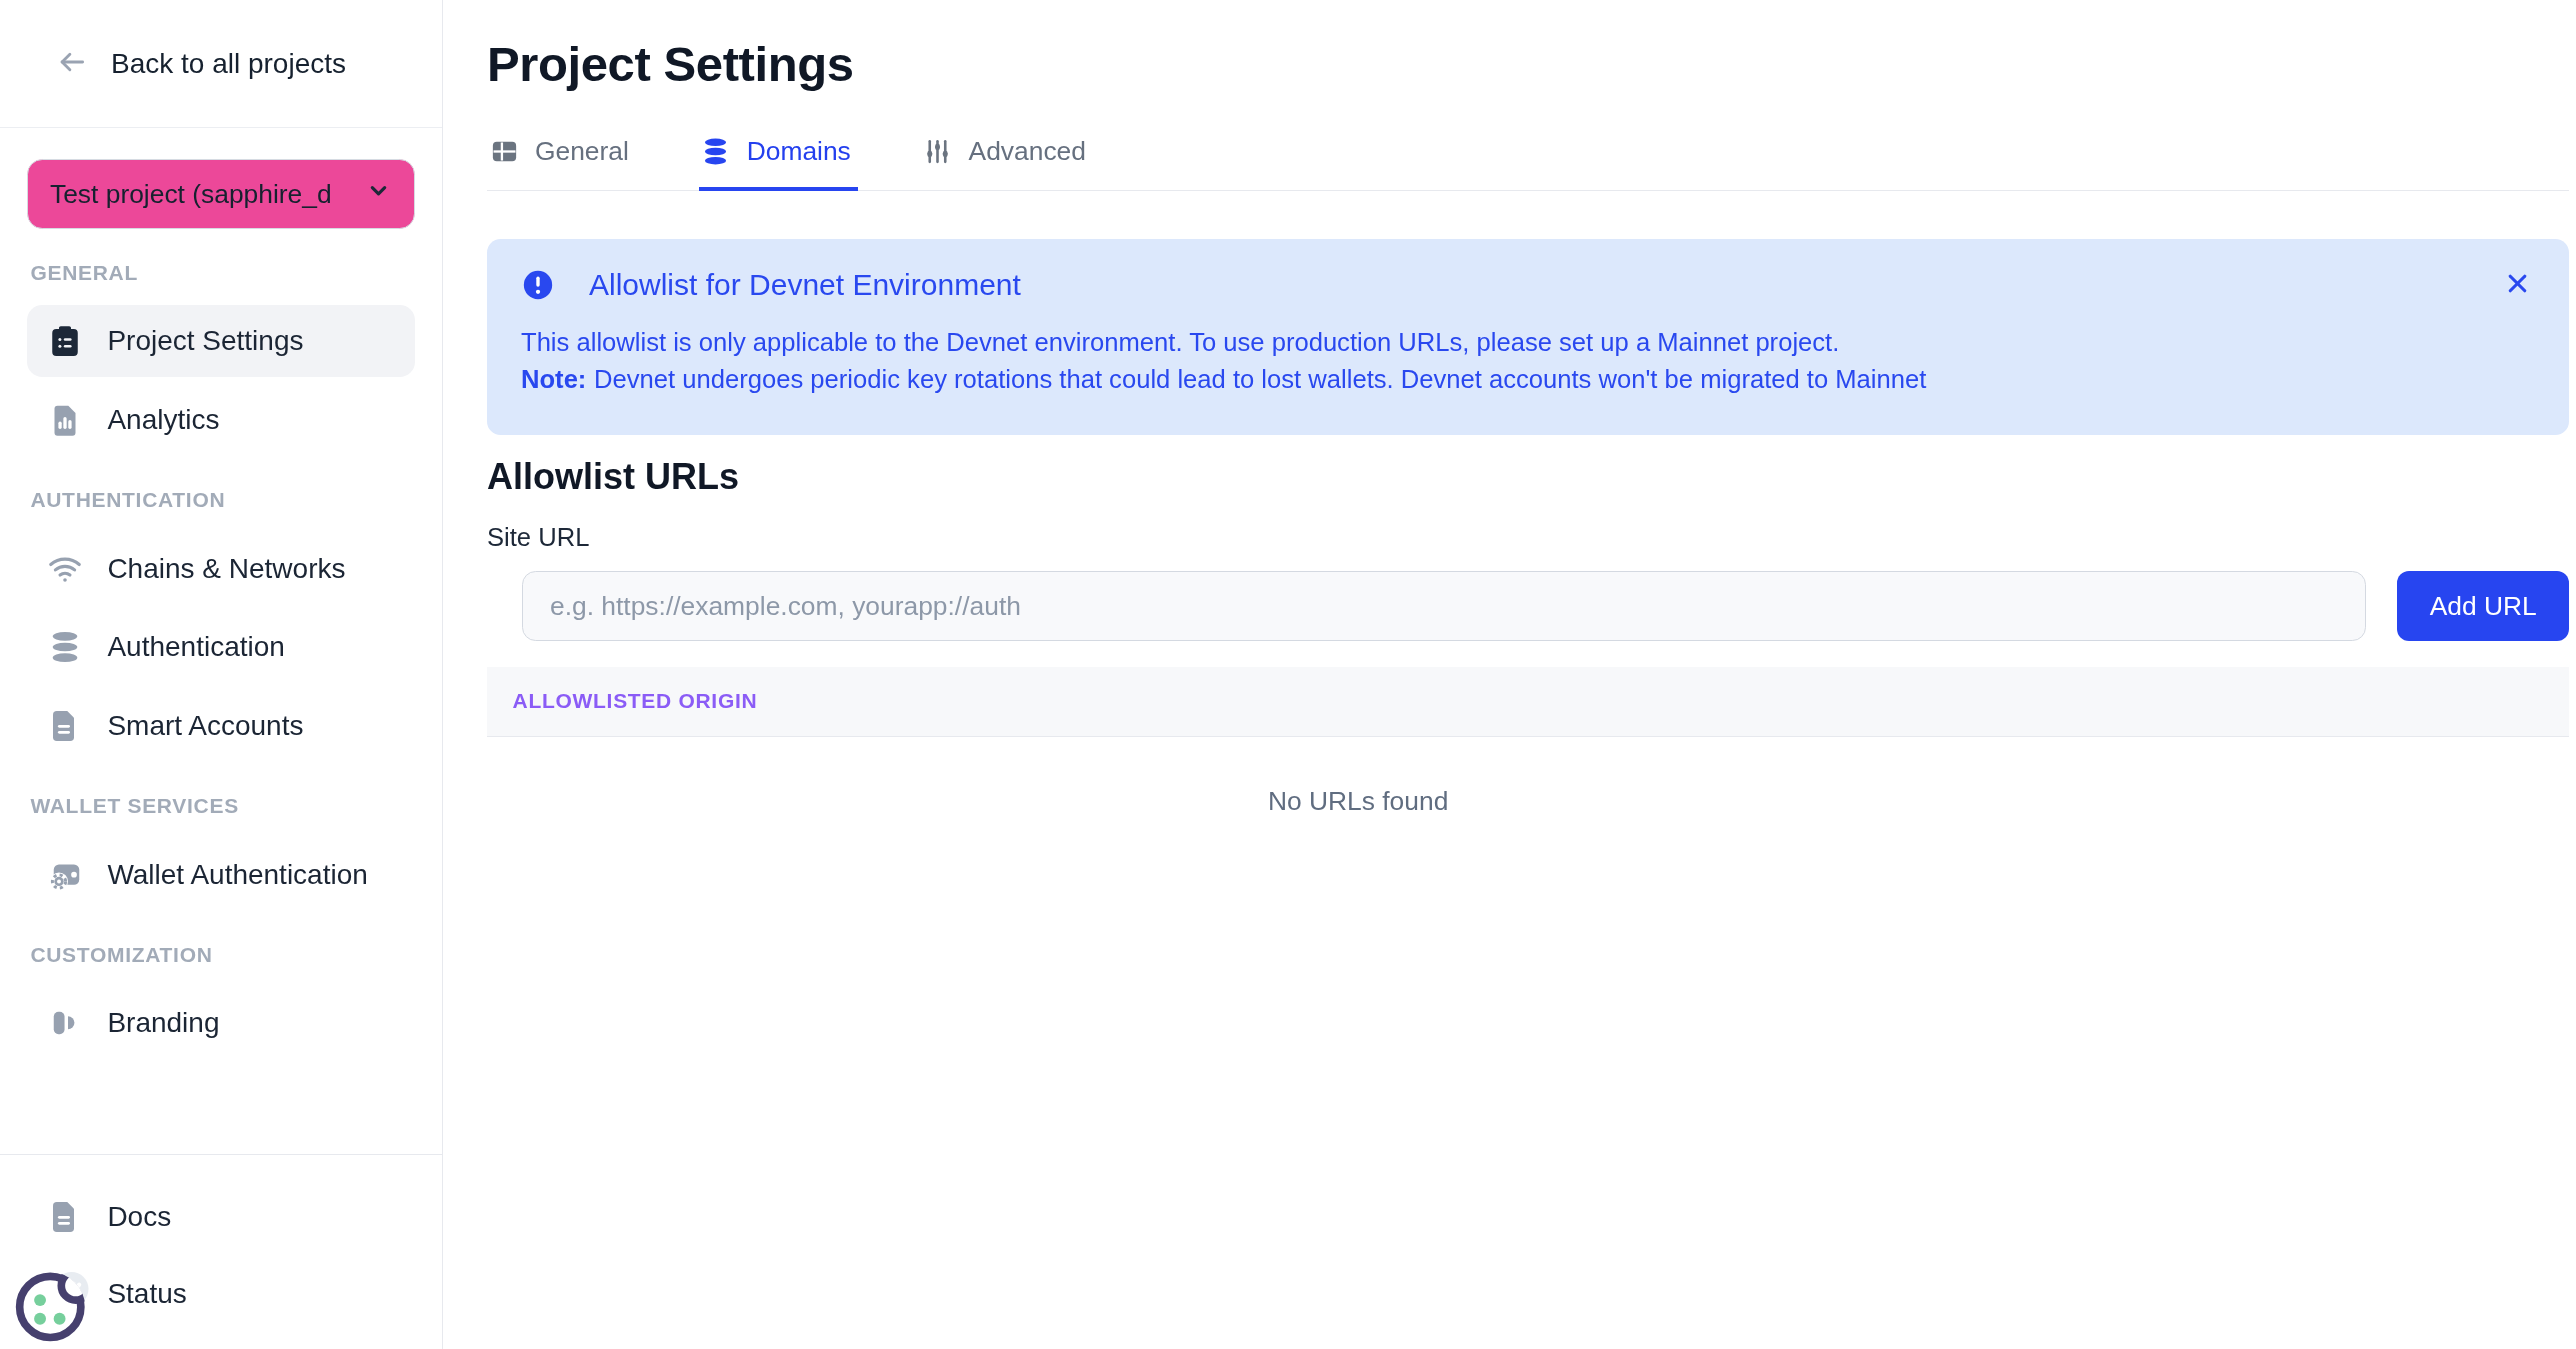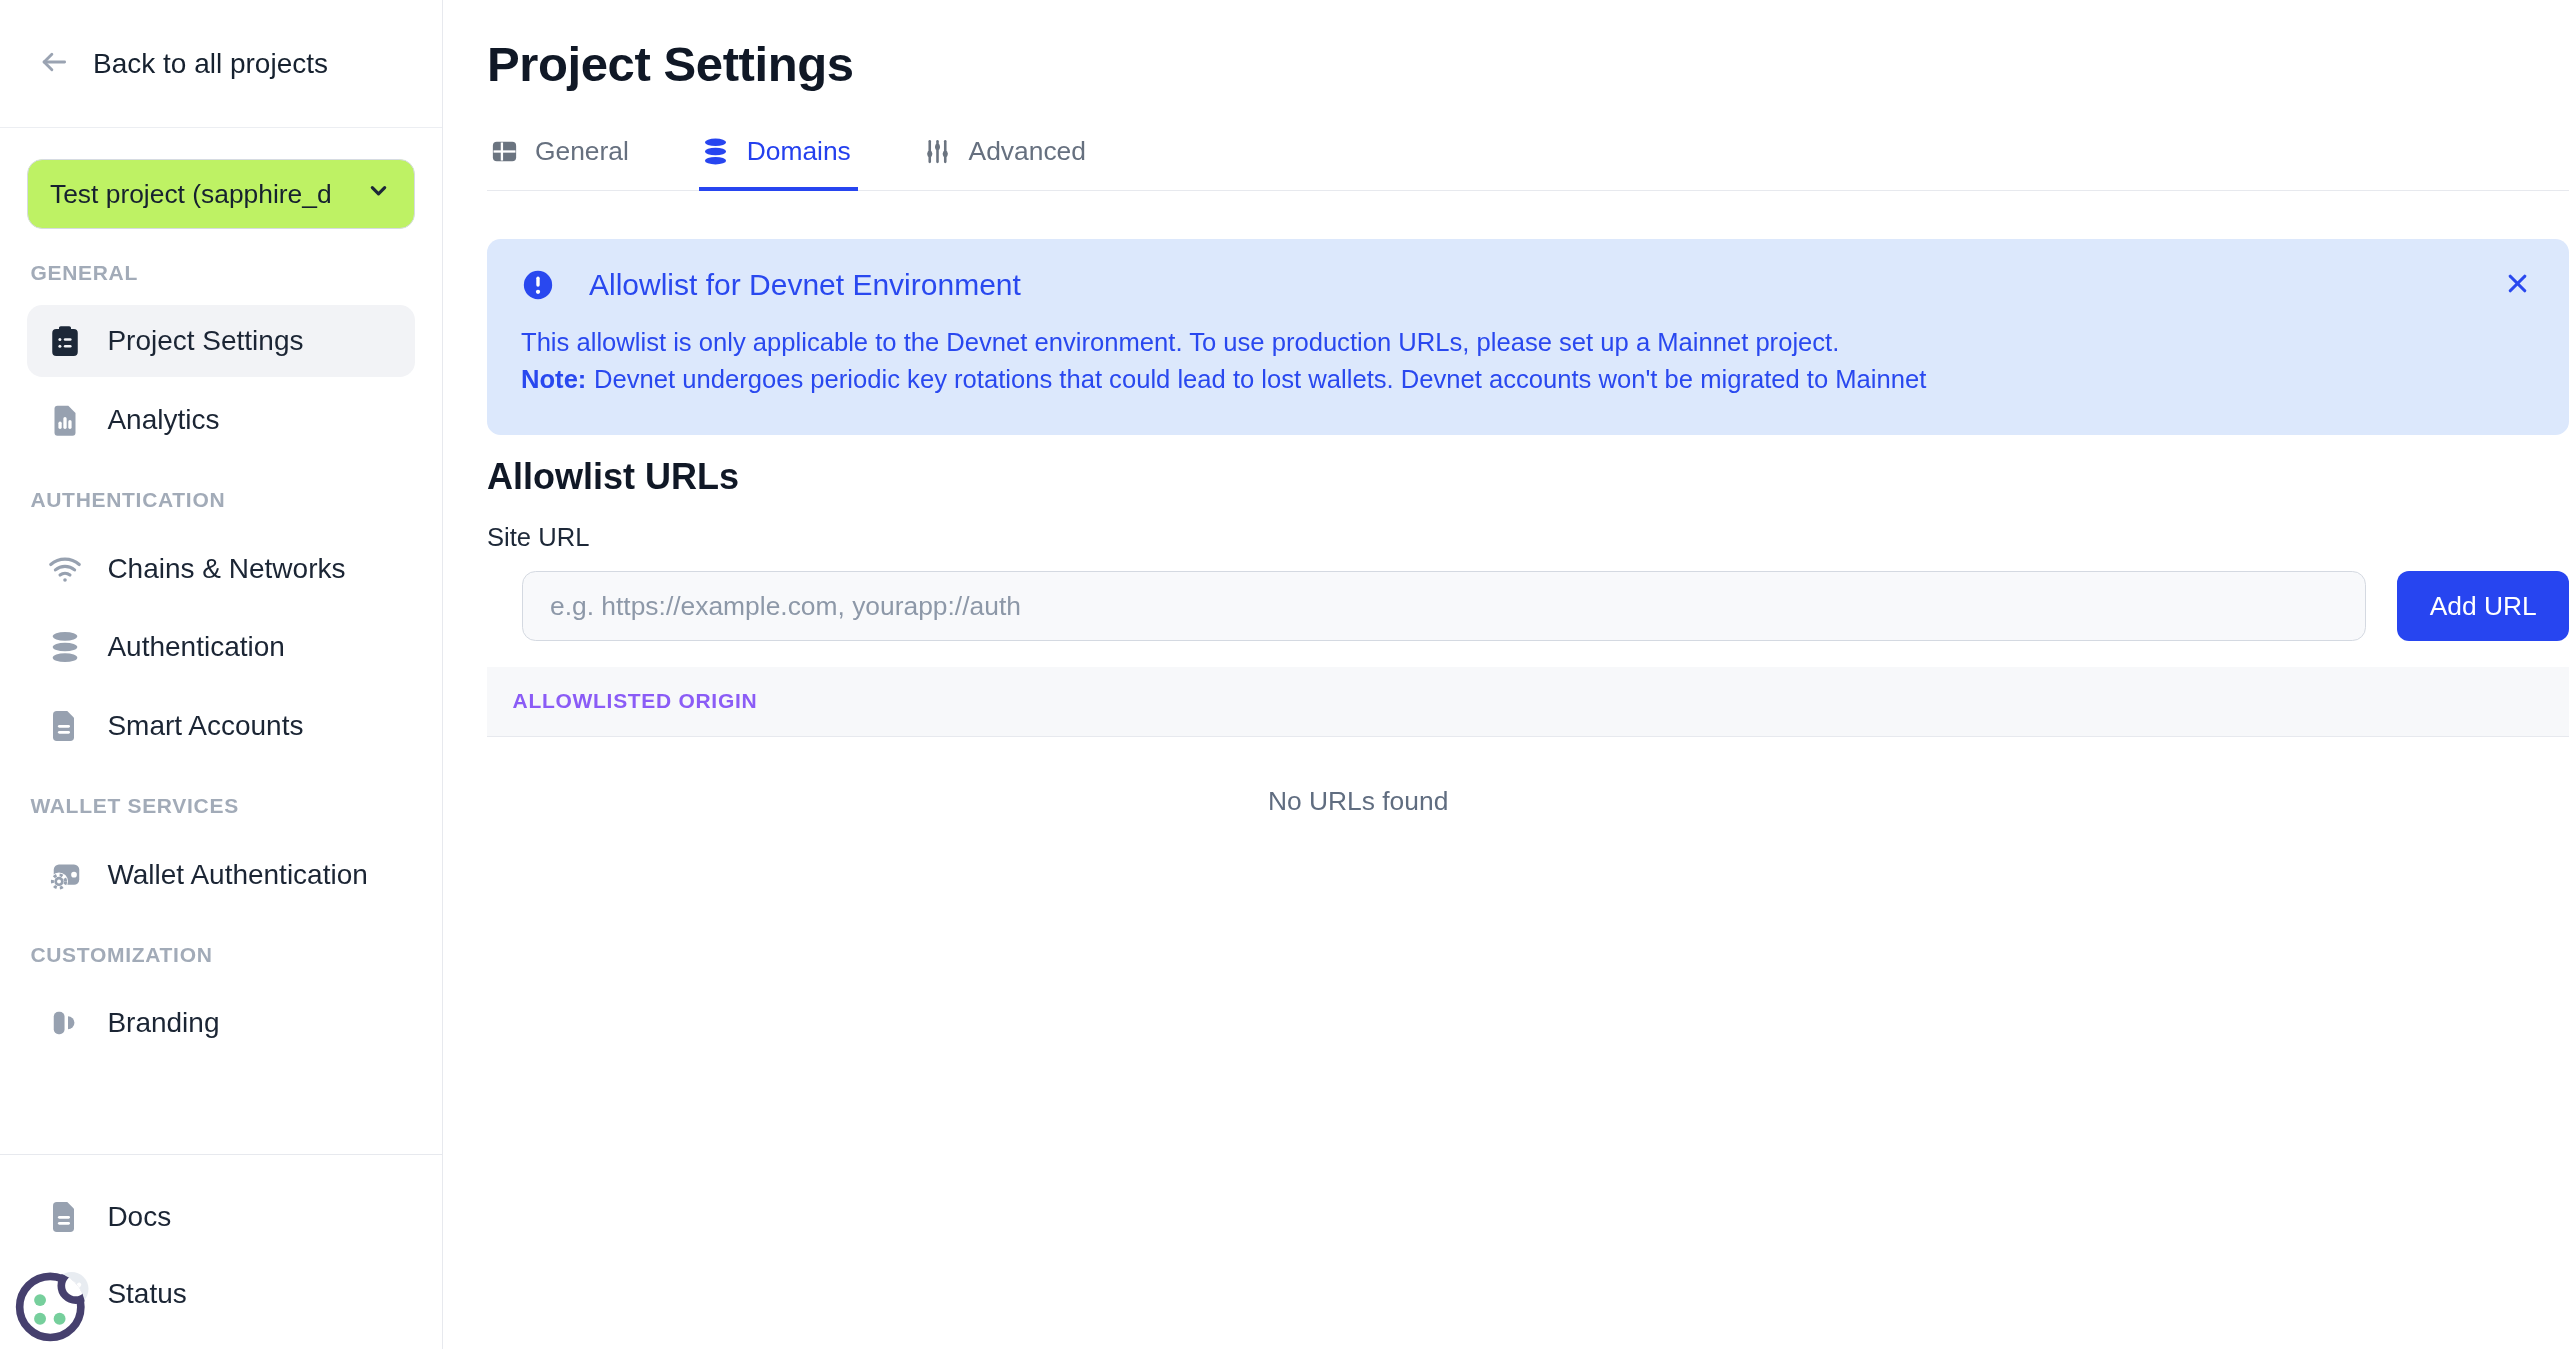--- a/index.html
+++ b/index.html
@@ -3,26 +3,26 @@
 <meta charset="utf-8">
 <style>
   * { box-sizing: border-box; margin: 0; padding: 0; }
   html,body { width:2576px; height:1349px; background:#fff; font-family:"Liberation Sans", sans-serif; }
   .app { display:flex; width:2576px; height:1349px; overflow:hidden; background:#fff; }
 
   
   .sidebar { width:443px; min-width:443px; background:#fff; border-right:1.7px solid #e7e9ee;
              display:flex; flex-direction:column; position:relative; }
   .side-header { height:128px; flex-shrink:0; display:flex; align-items:center; gap:22px;
-                 padding:0 37px; border-bottom:1.7px solid #eceef2; cursor:pointer; }
+                 padding:0 55px; border-bottom:1.7px solid #eceef2; cursor:pointer; }
   .side-header svg { width:34px; height:34px; color:#9aa3b2; }
   .back-label { font-size:28px; font-weight:500; color:#16212f; }
 
   .side-scroll { flex:1; overflow:hidden; padding:31px 27px 0; }
-  .project-select { width:100%; height:70px; background:#bef264; border:1.7px solid #d6dbe2; border-radius:15.3px;
+  .project-select { width:100%; height:70px; background:#ec4899; border:1.7px solid #d6dbe2; border-radius:15.3px;
                     display:flex; align-items:center; justify-content:space-between; padding:0 22px;
                     font-size:26.4px; color:#16212f; cursor:pointer; font-family:inherit; }
   .ps-text { overflow:hidden; white-space:nowrap; max-width:315px; }
   .project-select svg { width:27px; height:27px; color:#1d2838; flex-shrink:0; }
 
   .nav-label { margin:32px 3.4px 0; font-size:21px; font-weight:700; color:#a2abb8; letter-spacing:0.7px; }
   .nav-item { margin-top:6.8px; height:72px; display:flex; align-items:center; gap:24px; padding:0 20.4px;
               border-radius:15.3px; font-size:28px; font-weight:500; color:#1b2534; cursor:pointer; }
   .nav-label + .nav-item { margin-top:20.4px; }
   .nav-item.active { background:#f2f3f6; }

